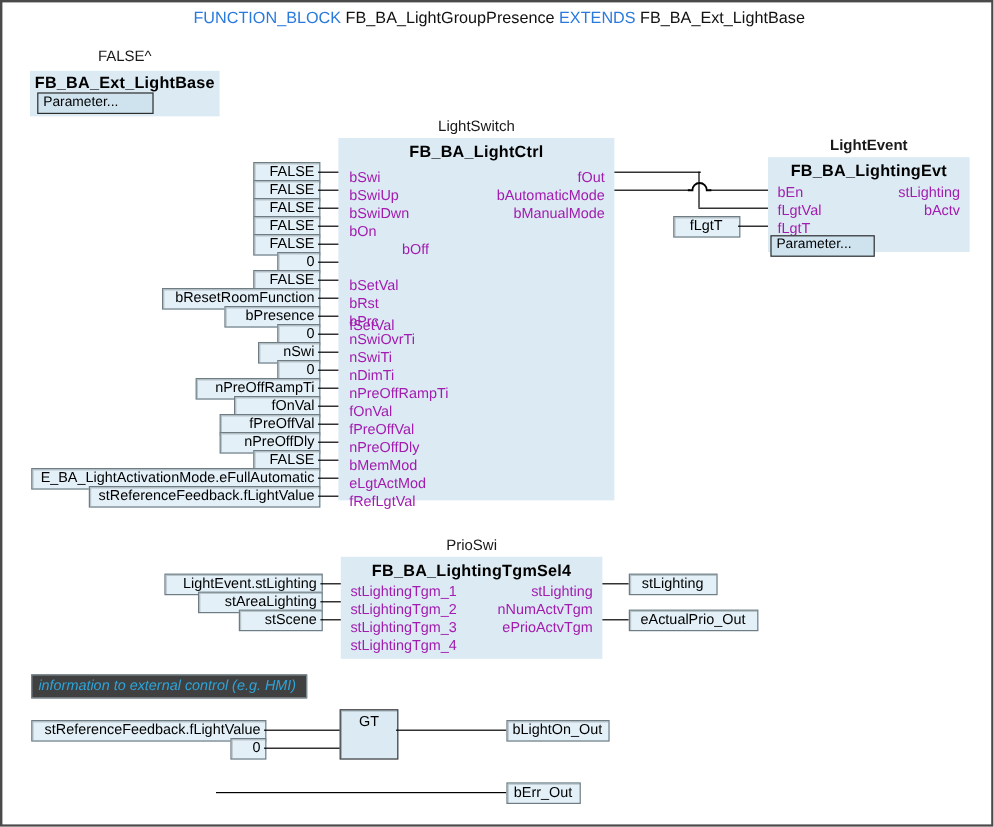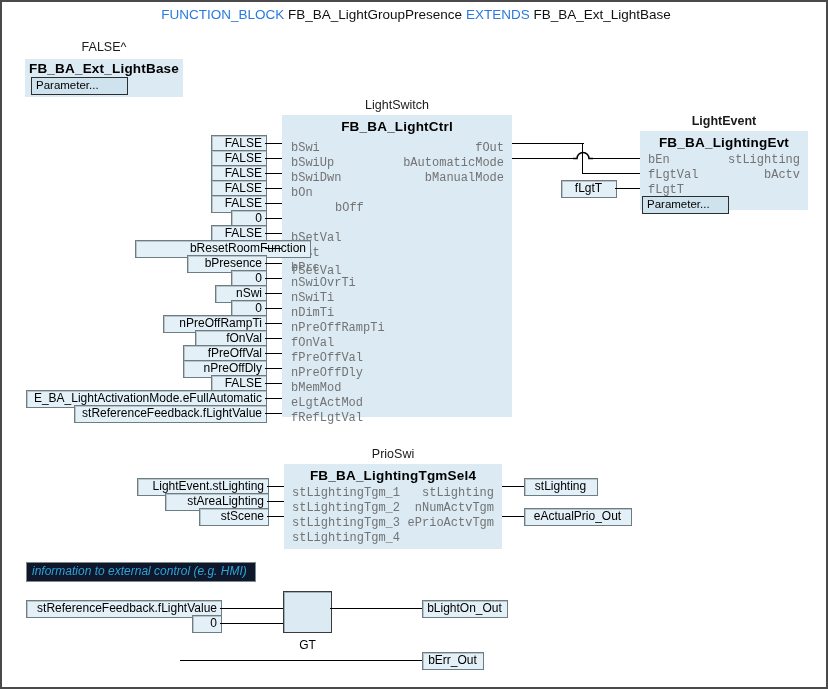--- a/index.html
+++ b/index.html
@@ -46,22 +46,21 @@
     font-size:13.5px;
     letter-spacing:.2px;
     white-space:nowrap;
     color:#000;
   }
   .pin{
     position:absolute;
     font-size:12px;
     line-height:15px;
     white-space:nowrap;
-    color:#737373;
-    font-family:Liberation Mono, monospace;
+    color:#a21caf;
   }
   .pin.in{text-align:left;}
   .pin.out{text-align:right;}
 
   
   .vbox{
     position:absolute;
     background:#e3f0f7;
     border:1px solid #6e7d84;
     box-shadow:1px 1px 0 #b9c4c9 inset;
@@ -91,41 +90,41 @@
   }
   .parambtn .t{position:absolute;left:4px;top:0px;}
 
   
   .wh{position:absolute;height:0;border-top:1.6px solid #000;}
   .wv{position:absolute;width:0;border-left:1.6px solid #000;}
 
   
   .cbox{
     position:absolute;
-    background:#0f172a;
+    background:#404040;
     border:1px solid #7b8a91;
     font-style:italic;
     font-size:12px;
     line-height:16px;
     color:#2fa3d8;
     white-space:nowrap;
     overflow:hidden;
   }
   .cbox .t{position:absolute;left:5px;top:0px;}
 
   
   .opbox{
     position:absolute;
     background:#dbeaf3;
     border:1px solid #3a3a3a;
     box-shadow:1px 1px 0 #9fb0b8 inset;
   }
   .opbox .t{
     position:absolute;left:0;right:0;top:2px;
-    text-align:center;font-size:12px;color:#000;margin-top:44px;
+    text-align:center;font-size:12px;color:#000;
   }
 
   .hop{position:absolute;}
 </style>
 </head>
 <body>
 
 <div id="canvas">
 
   <div class="abs" id="header">
@@ -186,21 +185,21 @@
     </div>
   <div class="vbox right" style="left:209px;top:193px;width:54px;">
       <span class="t">FALSE</span>
     </div>
   <div class="vbox right" style="left:229px;top:208px;width:34px;">
       <span class="t">0</span>
     </div>
   <div class="vbox right" style="left:209px;top:223px;width:54px;">
       <span class="t">FALSE</span>
     </div>
-  <div class="vbox right" style="left:133px;top:238px;width:130px;padding-left:44px;">
+  <div class="vbox right" style="left:133px;top:238px;width:130px;">
       <span class="t">bResetRoomFunction</span>
     </div>
   <div class="vbox right" style="left:185px;top:253px;width:78px;">
       <span class="t">bPresence</span>
     </div>
   <div class="vbox right" style="left:229px;top:268px;width:34px;">
       <span class="t">0</span>
     </div>
   <div class="vbox right" style="left:213px;top:283px;width:50px;">
       <span class="t">nSwi</span>

